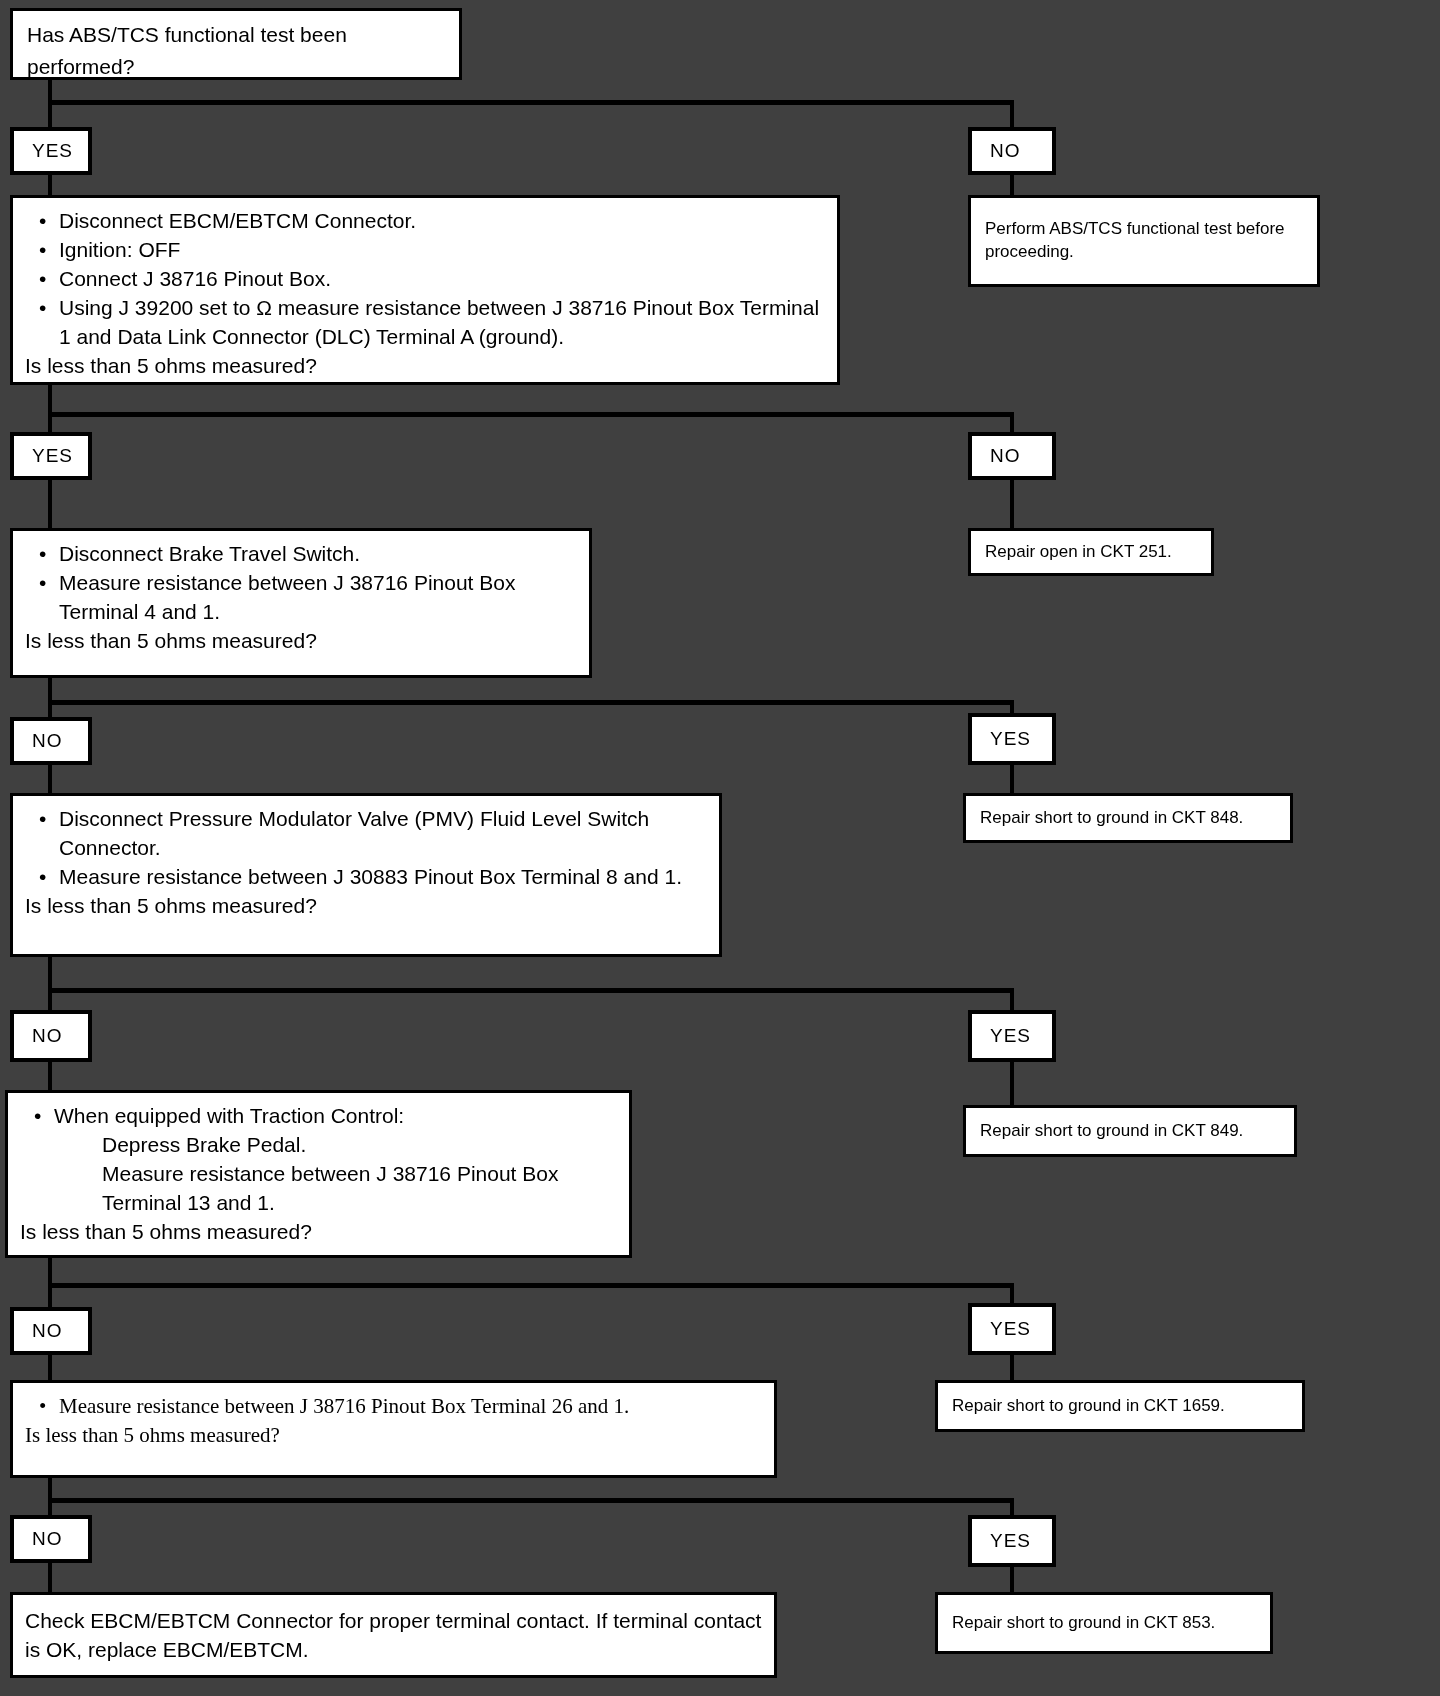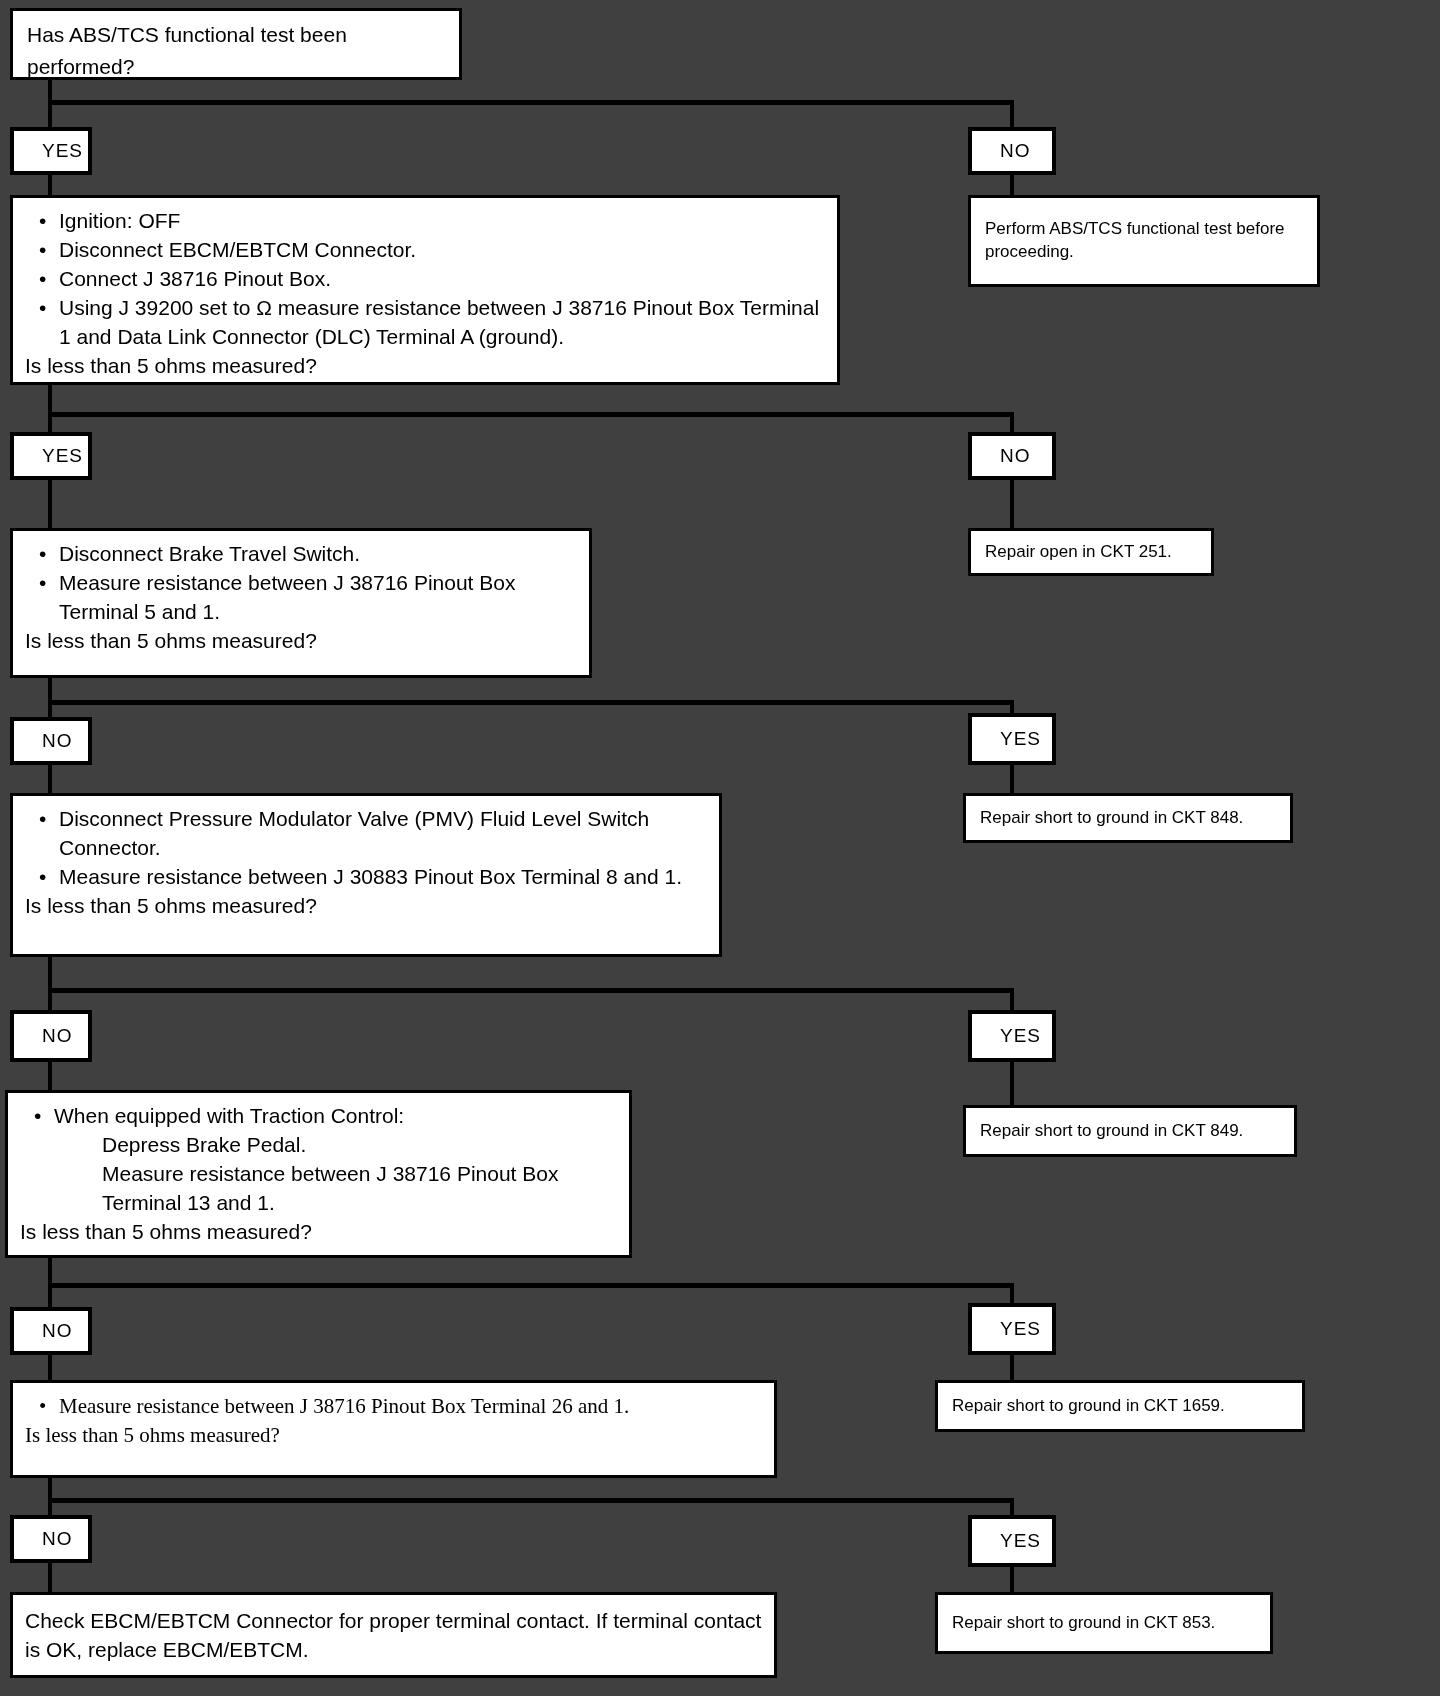--- a/index.html
+++ b/index.html
@@ -13,21 +13,21 @@
   }
   .box{
     position:absolute;
     border:3px solid #000;
     background:#fff;
     box-sizing:border-box;
   }
   .small{
     border-width:4px;
     display:flex;align-items:center;
-    padding-left:28px;
+    padding-left:18px;
     font-size:19px;
     letter-spacing:1px;
   }
   .content{
     font-size:21px;
     line-height:1.38;
     padding:9px 12px 6px 12px;
   }
   .step{display:flex;}
   .dot{flex:0 0 20px;margin-left:14px;}
@@ -64,25 +64,25 @@
   </div>
   <div class="box small" style="left:968px;top:127px;width:88px;height:48px;">
     <span>NO</span>
   </div>
   <div class="vl" style="left:48px;top:175px;width:4px;height:20px;"></div>
   <div class="vl" style="left:1010px;top:175px;width:4px;height:20px;"></div>
 
   <div class="box content" style="left:10px;top:195px;width:830px;height:190px;">
     <div class="step bullet">
       <span class="dot"></span>
+      <span style="flex:1">Disconnect EBCM/EBTCM Connector.</span>
+    </div>
+    <div class="step bullet">
+      <span class="dot"></span>
       <span style="flex:1">Ignition:  OFF</span>
-    </div>
-    <div class="step bullet">
-      <span class="dot"></span>
-      <span style="flex:1">Disconnect EBCM/EBTCM Connector.</span>
     </div>
     <div class="step bullet">
       <span class="dot"></span>
       <span style="flex:1">Connect J 38716 Pinout Box.</span>
     </div>
     <div class="step bullet">
       <span class="dot"></span>
       <span style="flex:1">Using J 39200 set to Ω measure resistance between J 38716 Pinout Box Terminal 1 and Data Link Connector (DLC) Terminal A (ground).</span>
     </div>
     <div class="step plain">
@@ -106,21 +106,21 @@
   <div class="vl" style="left:48px;top:480px;width:4px;height:48px;"></div>
   <div class="vl" style="left:1010px;top:480px;width:4px;height:48px;"></div>
 
   <div class="box content" style="left:10px;top:528px;width:582px;height:150px;">
     <div class="step bullet">
       <span class="dot"></span>
       <span style="flex:1">Disconnect Brake Travel Switch.</span>
     </div>
     <div class="step bullet">
       <span class="dot"></span>
-      <span style="flex:1">Measure resistance between J 38716 Pinout Box Terminal 5 and 1.</span>
+      <span style="flex:1">Measure resistance between J 38716 Pinout Box Terminal 4 and 1.</span>
     </div>
     <div class="step plain">
       <span>Is less than 5 ohms measured?</span>
     </div>
   </div>
   <div class="box result" style="left:968px;top:528px;width:246px;height:48px;">
     <span>Repair open in CKT 251.</span>
   </div>
 
   <div class="vl" style="left:48px;top:678px;width:4px;height:39px;"></div>

